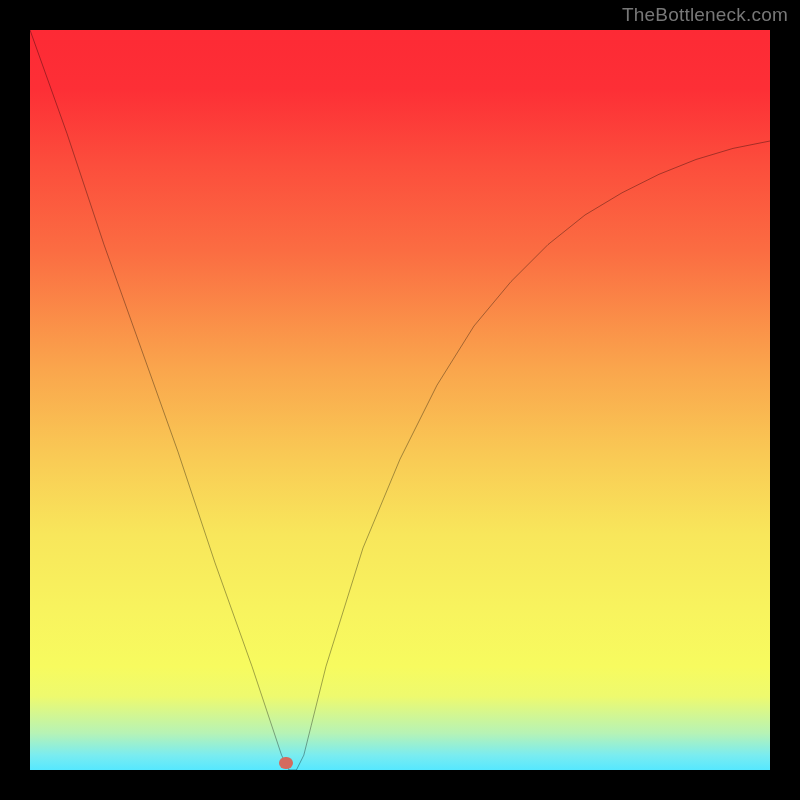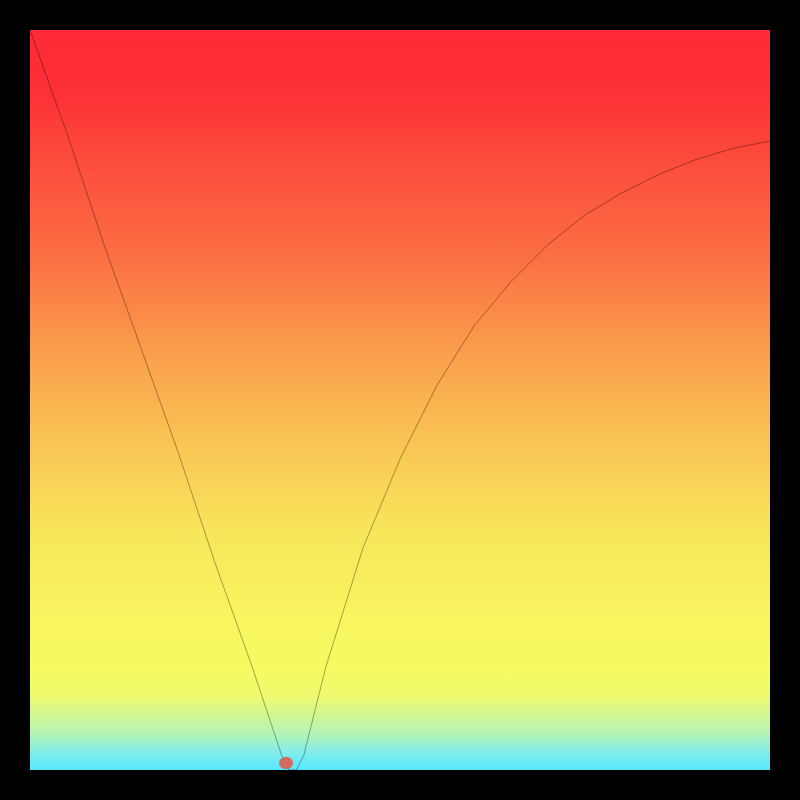--- a/index.html
+++ b/index.html
@@ -61,20 +61,21 @@
     font-size: 19px;
     letter-spacing: 0.2px;
     font-weight: 500;
     user-select: none;
   }
 </style>
 </head>
 <body>
 
 <div class="frame">
+  <div class="watermark">TheBottleneck.com</div>
 
   <div class="plot-area">
     <svg class="curve" viewBox="0 0 100 100" preserveAspectRatio="none">
       <path id="curve-path" d="M0.00 0.00 L5.00 14.00 L10.00 29.00 L15.00 43.00 L20.00 57.00 L25.00 72.00 L30.00 86.00 L32.00 92.00 L33.00 95.00 L34.00 98.00 L35.00 100.00 L36.00 100.00 L37.00 98.00 L38.00 94.00 L40.00 86.00 L45.00 70.00 L50.00 58.00 L55.00 48.00 L60.00 40.00 L65.00 34.00 L70.00 29.00 L75.00 25.00 L80.00 22.00 L85.00 19.50 L90.00 17.50 L95.00 16.00 L100.00 15.00" fill="none" stroke="#000" stroke-width="0.35" vector-effect="non-scaling-stroke"></path>
     </svg>
     <div class="marker" id="marker" style="left: 34.6%; top: 99%;"></div>
   </div>
 </div>
 
 </body></html>

